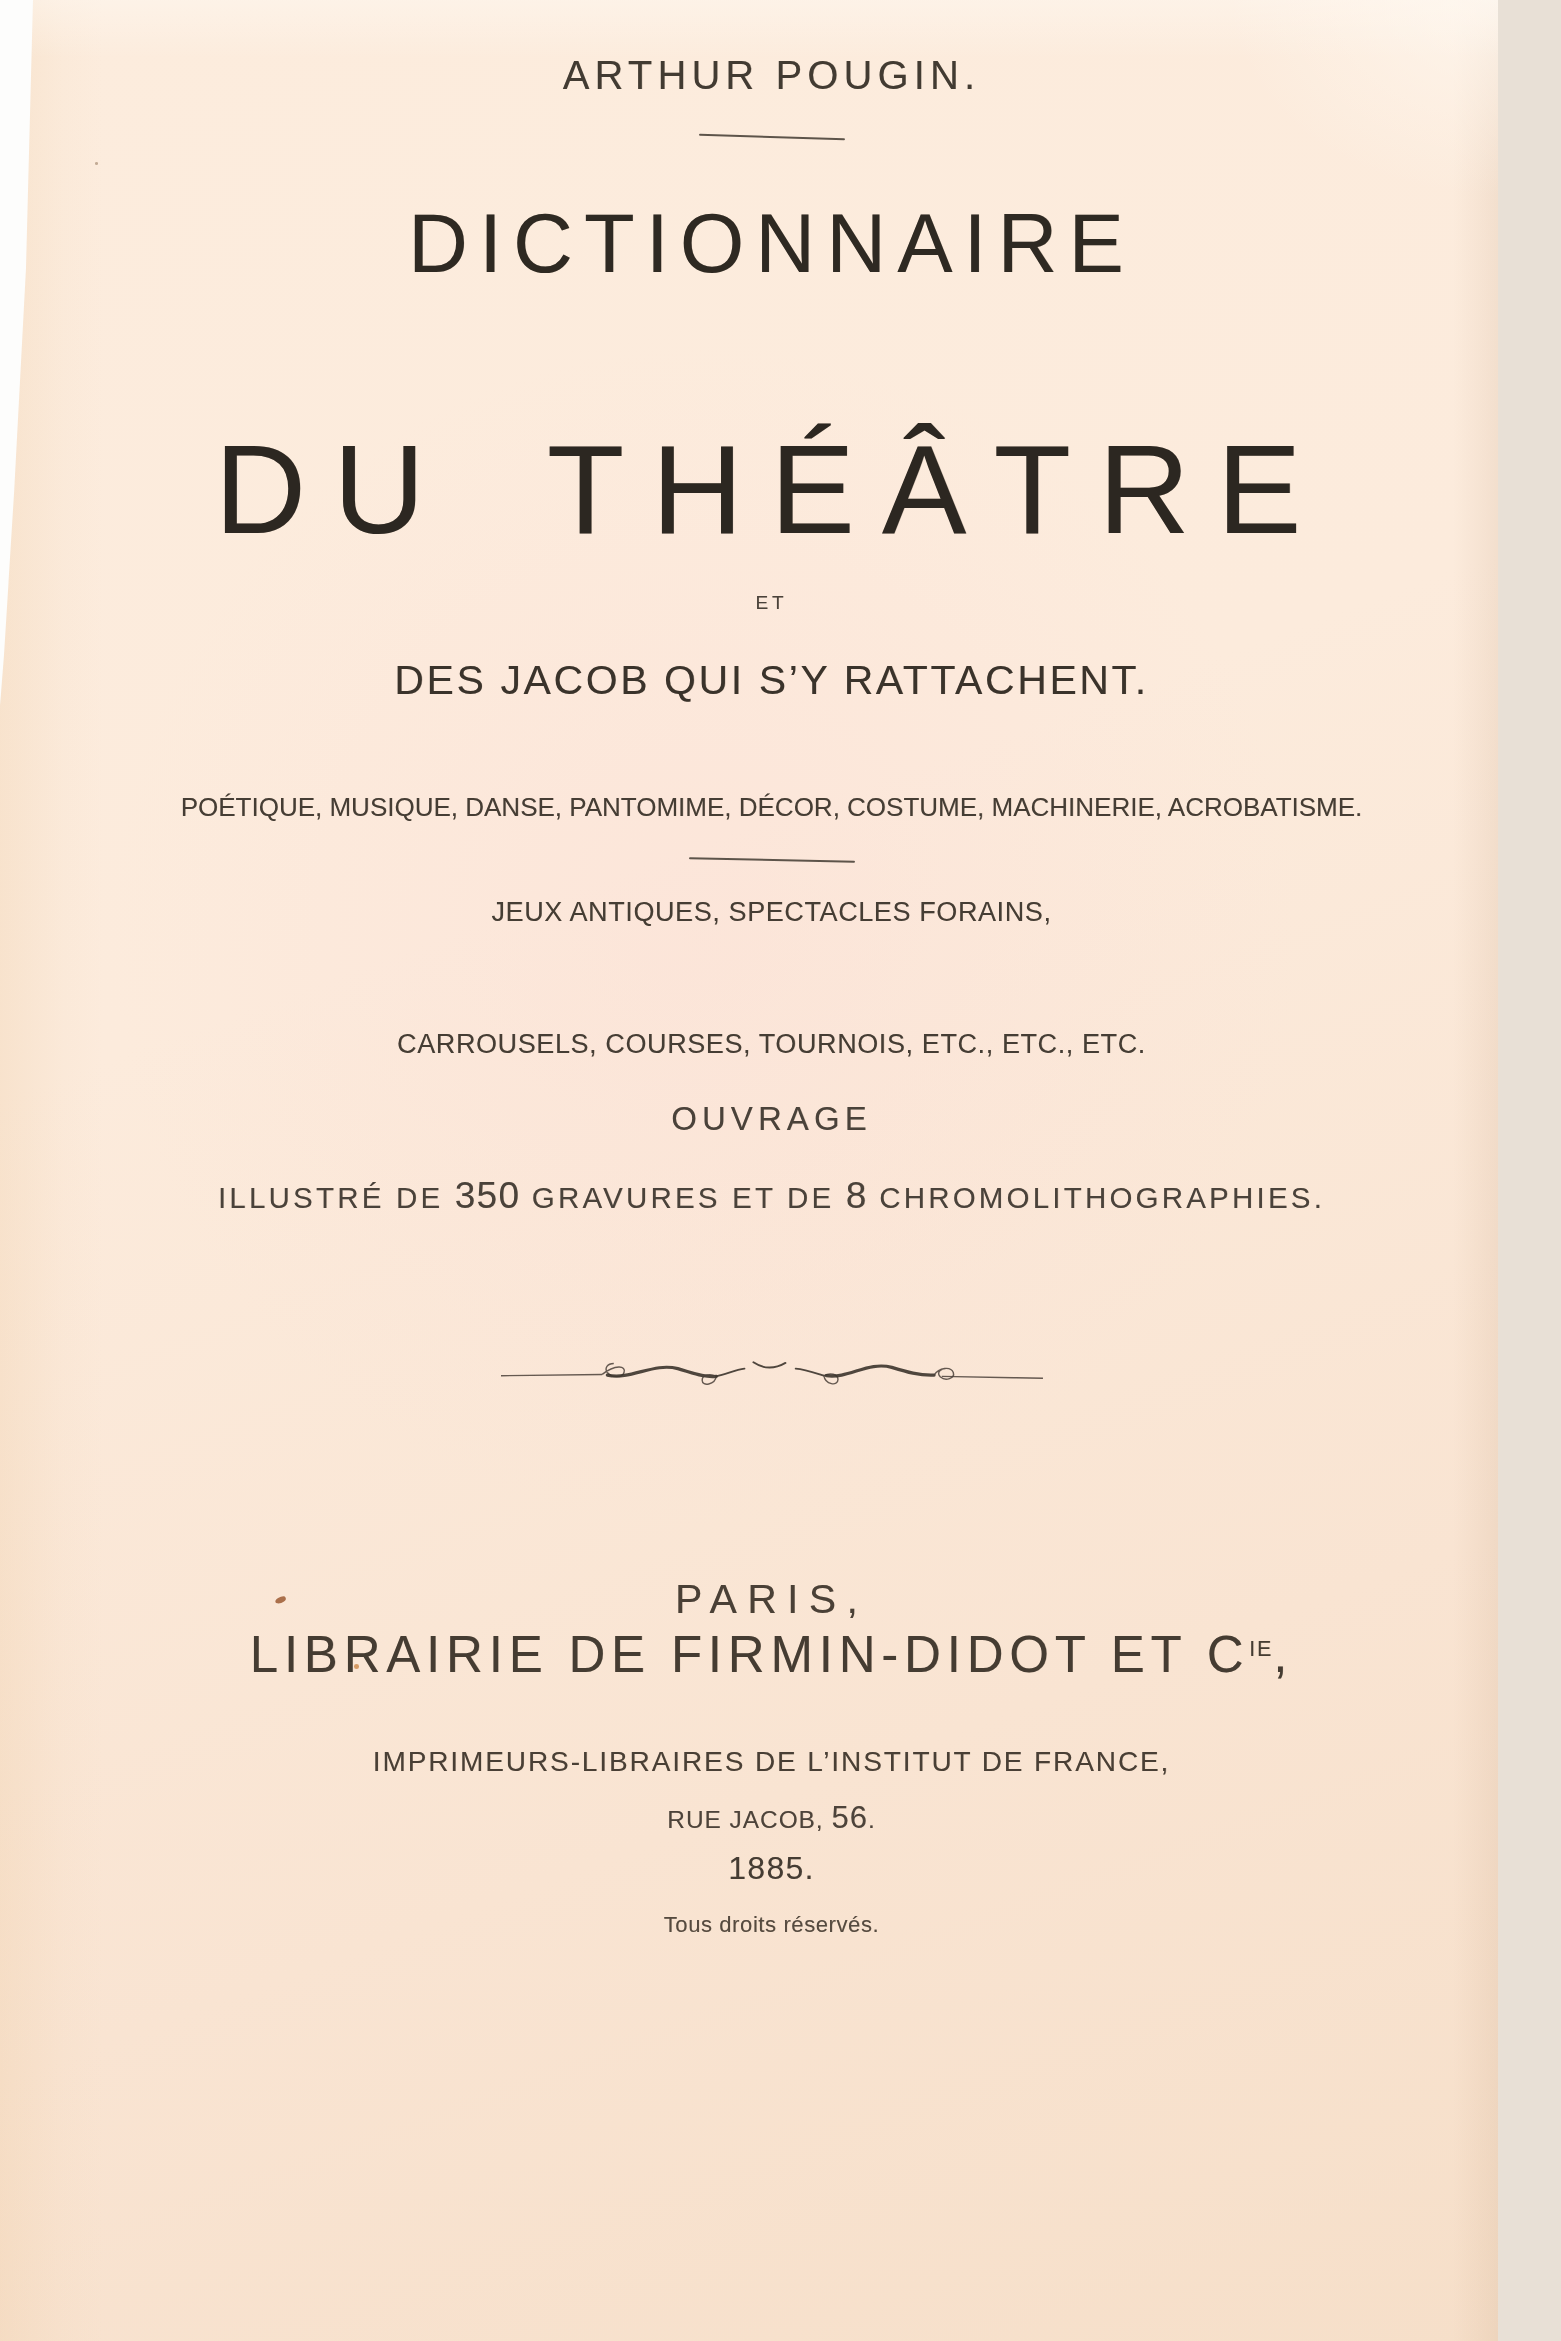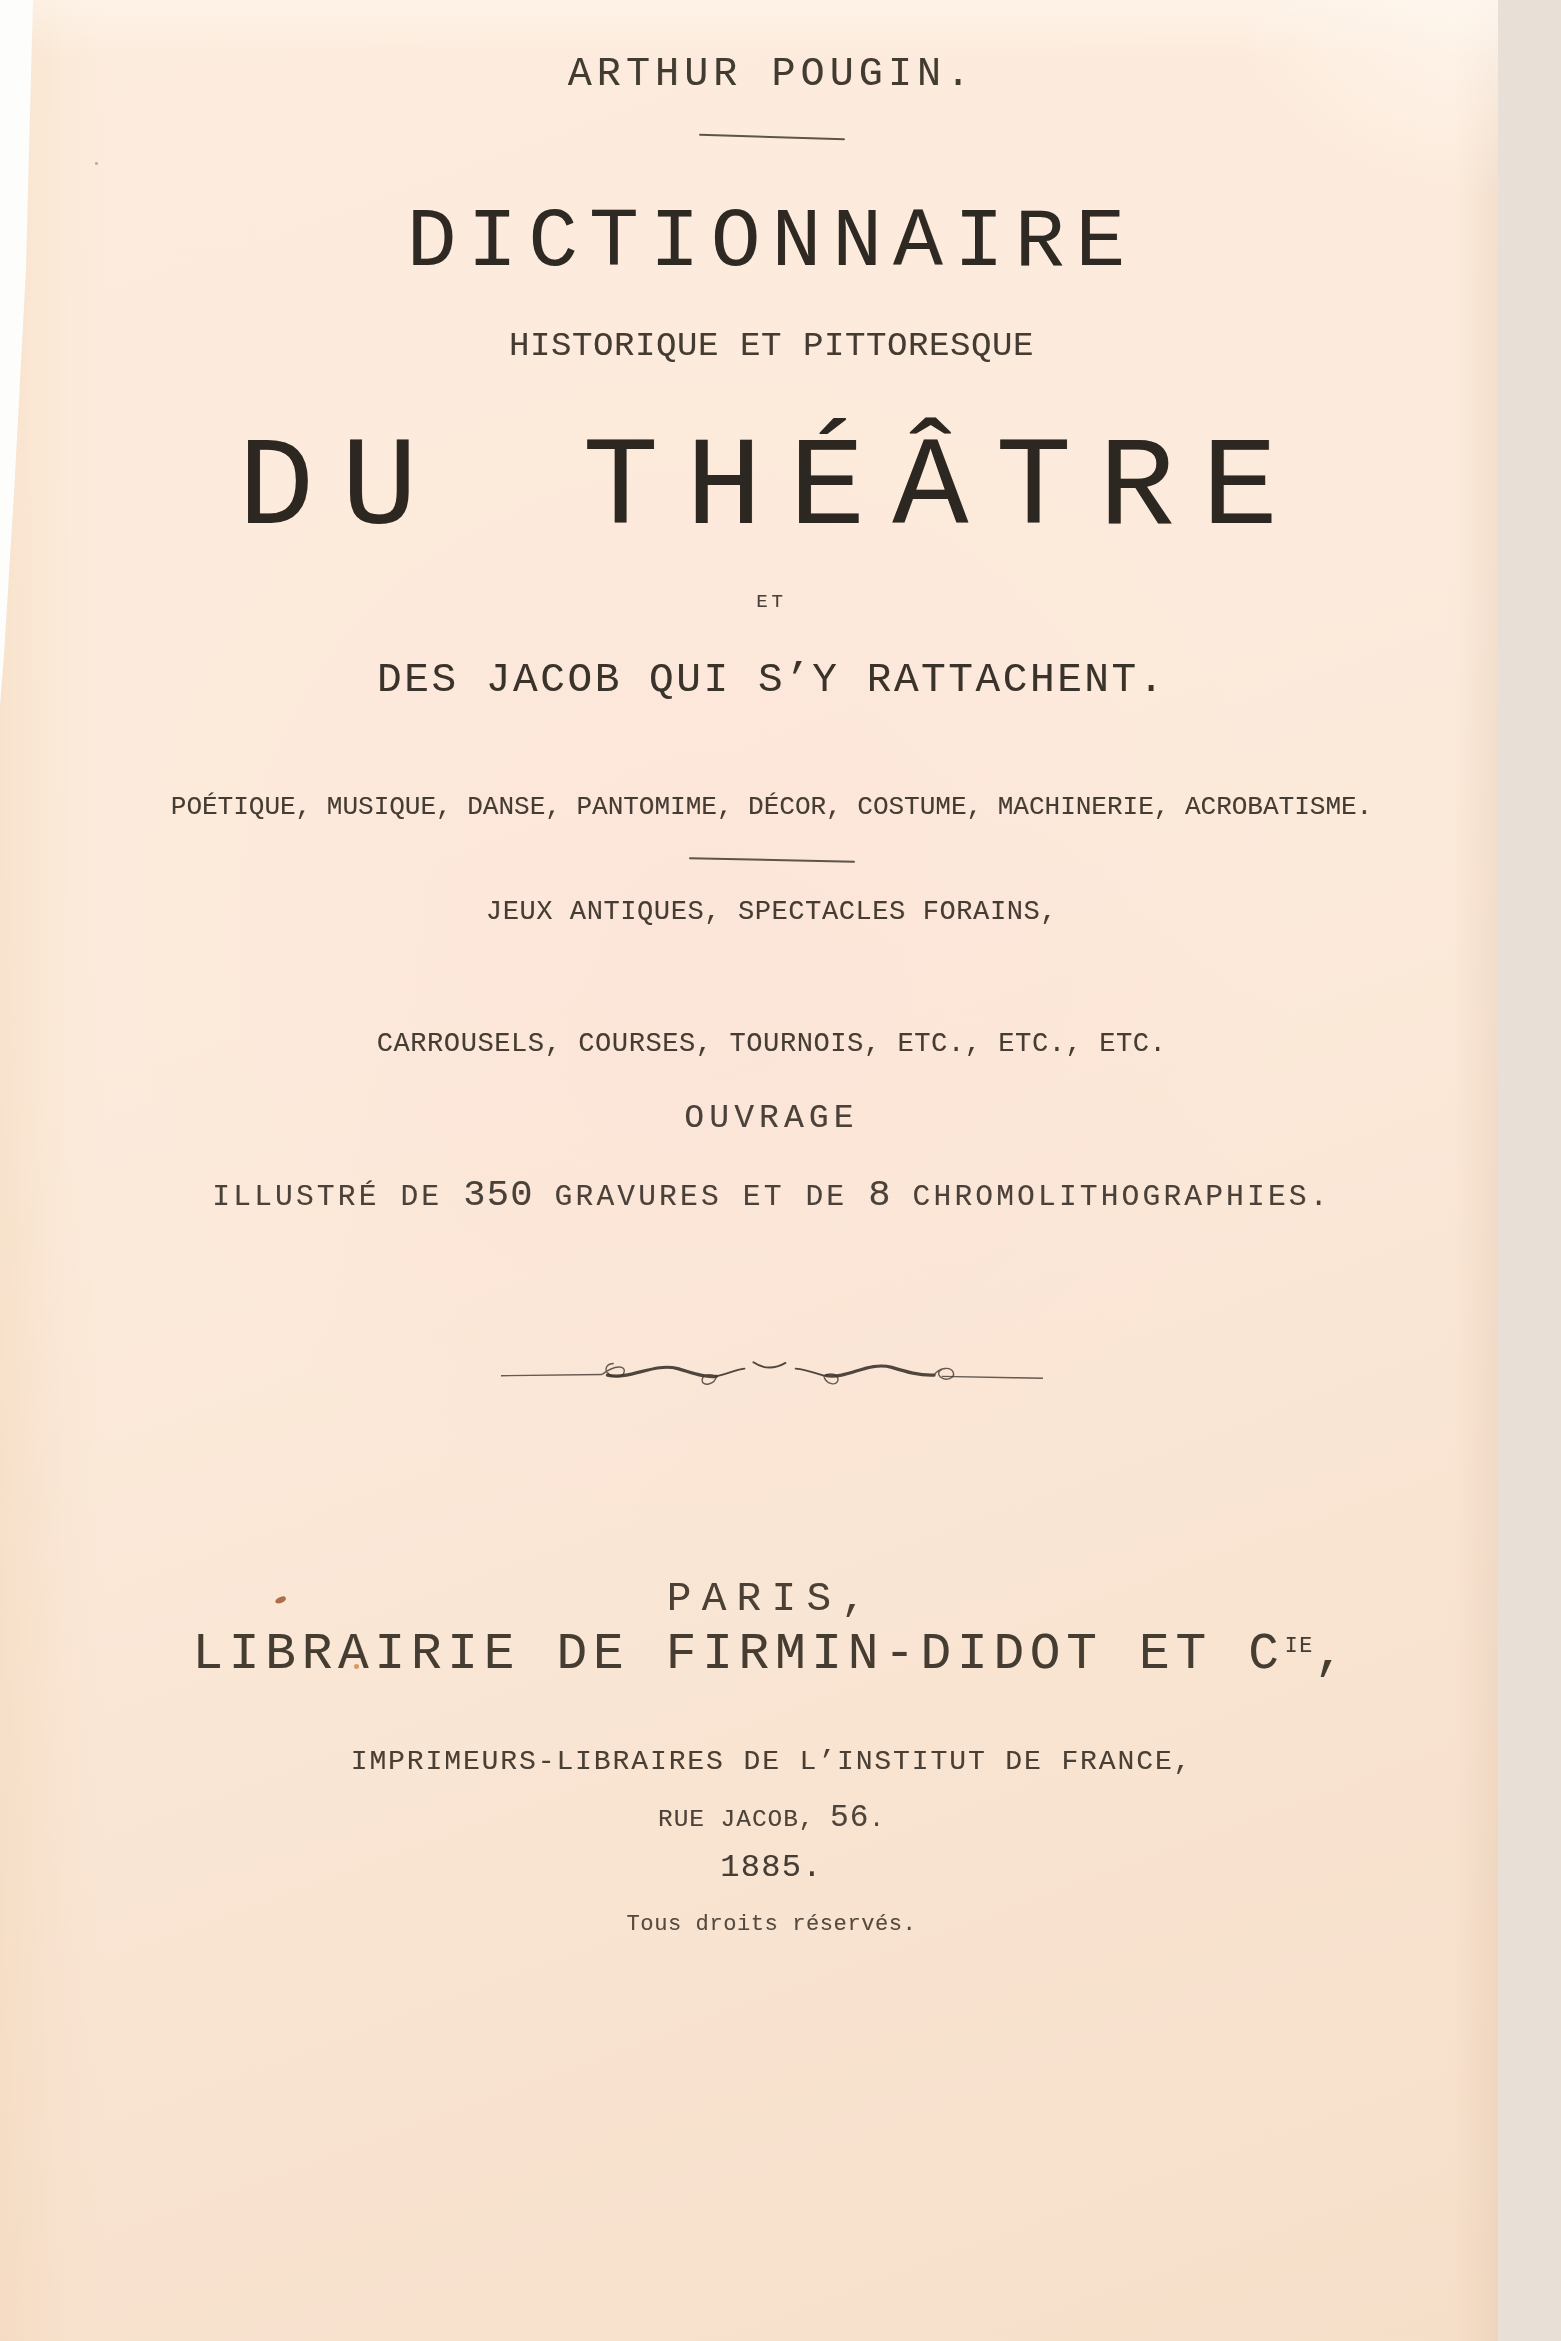--- a/index.html
+++ b/index.html
@@ -6,21 +6,21 @@
   body{width:1561px;height:2342px;overflow:hidden;background:#e8e0d6;}
   .page{
     position:relative;width:1498px;height:2342px;overflow:hidden;
     background:
       linear-gradient(to bottom, rgba(255,250,244,0.45), rgba(255,250,244,0) 58px),
       radial-gradient(ellipse 30% 14% at 100% 0%, rgba(255,248,240,0.75), rgba(255,248,240,0) 60%),
       radial-gradient(ellipse 55% 35% at 47% 40%, rgba(252,219,213,0.35), rgba(252,219,213,0) 72%),
       linear-gradient(to right, rgba(233,196,150,0.22) 0px, rgba(233,196,150,0.05) 64px, rgba(233,196,150,0) 103px),
       linear-gradient(to left, rgba(180,140,105,0.13) 0px, rgba(180,140,105,0) 45px),
       linear-gradient(160deg, #fcecdd 0%, #fcebdc 38%, #f9e4d2 72%, #f6dfc9 100%);
-    font-family:Liberation Mono, monospace;
+    font-family:Liberation Sans, sans-serif;
   }
   
   .page-edge{
     position:absolute;left:0;top:0;width:39px;height:706px;
     background:#fdfdfc;
     clip-path:polygon(0 0, 33px 0, 26px 38%, 14px 70%, 3.9px 93%, 0 100%);
     filter:drop-shadow(1.3px 0 1.3px rgba(180,150,120,0.35));
   }
   .content{position:absolute;left:45px;right:0;top:0;bottom:0;}
   .line{
@@ -69,21 +69,20 @@
   <div class="page-edge"></div>
 
   <div class="content">
 
     <div class="line author">ARTHUR POUGIN.</div>
 
     <div class="rule rule-author"></div>
 
     <div class="line main-title">DICTIONNAIRE</div>
 
-    <div class="line subtitle">HISTORIQUE ET PITTORESQUE</div>
 
     <div class="line title-main">DU THÉÂTRE</div>
 
     <div class="line conj">ET</div>
 
     <div class="line subtitle2">DES JACOB QUI S’Y RATTACHENT.</div>
 
     <div class="line topics">POÉTIQUE, MUSIQUE, DANSE, PANTOMIME, DÉCOR, COSTUME, MACHINERIE, ACROBATISME.</div>
 
     <div class="rule rule-topics"></div>

